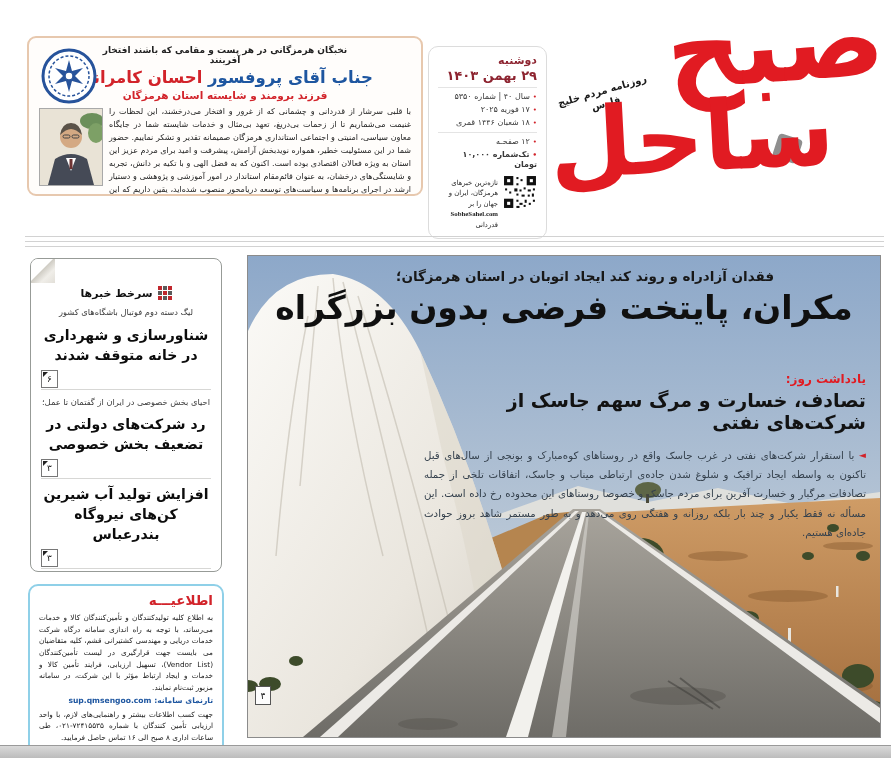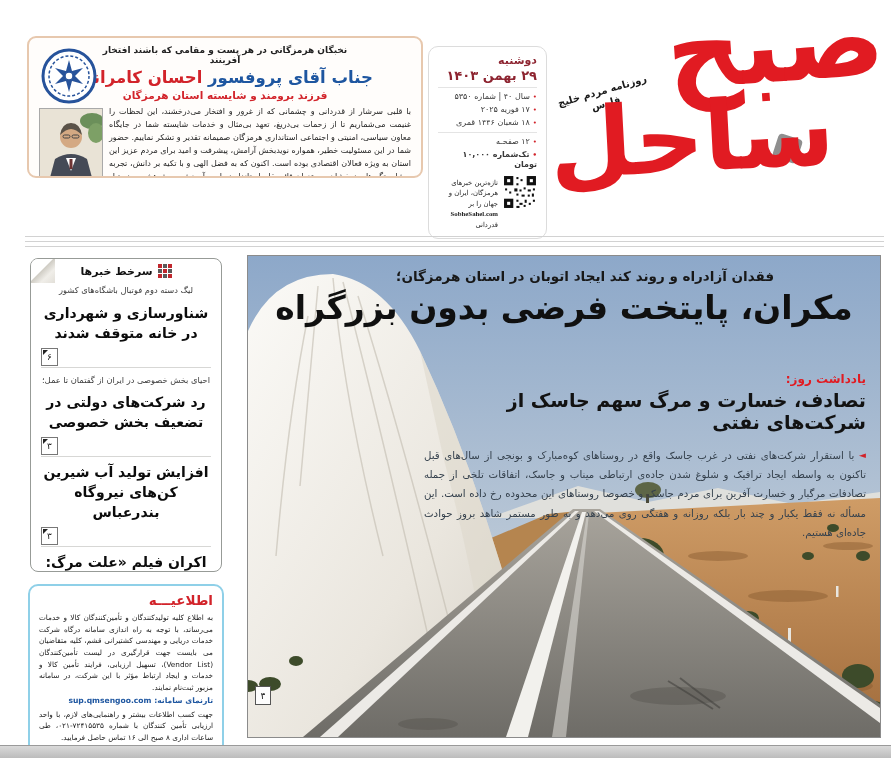--- a/index.html
+++ b/index.html
@@ -1,20 +1,20 @@
 <!DOCTYPE html>
 <html lang="fa"><head>
 <meta charset="utf-8">
 <style>
   html,body{margin:0;padding:0;background:#ffffff;}
   .page{position:relative;width:891px;height:758px;background:#fff;overflow:hidden;
         font-family:"DejaVu Sans",sans-serif;direction:rtl;}
 
   
-  .adbox{position:absolute;left:27px;top:36px;width:396px;height:142px;
+  .adbox{position:absolute;left:27px;top:36px;width:396px;height:160px;
          border:2px solid #e7c8ae;border-radius:9px;background:#fffdfb;
          padding:5px 10px 4px;box-sizing:border-box;overflow:hidden;}
   .ad-kicker{font-size:9px;font-weight:bold;color:#222;text-align:center;margin:2px 58px 0;}
   .ad-title{text-align:center;font-size:16.5px;font-weight:bold;margin-top:3px;white-space:nowrap;}
   .ad-title .t-blue{color:#1e56a0;} .ad-title .t-red{color:#d2232a;}
   .ad-sub{text-align:center;font-size:10.5px;font-weight:bold;color:#d2232a;margin-top:2px;}
   .ad-body{font-size:8px;line-height:1.62;color:#1c1c1c;text-align:justify;margin-top:5px;}
   .ad-photo{float:left;width:62px;height:76px;margin:2px 6px 2px 0;border:1px solid #a9a9a9;background:#e8e2d5;}
   .arrow{color:#d2232a;font-size:9px;vertical-align:1px;}
   .ad-logo{position:absolute;left:12px;top:10px;width:56px;height:56px;}
@@ -47,21 +47,21 @@
 
   
   .triple-rule{position:absolute;left:25px;top:236px;width:859px;height:12px;z-index:1;}
   .triple-rule i{display:block;border-top:1px solid #d2d2d2;margin-bottom:4px;}
   .bottombar{position:absolute;left:0;top:745px;width:891px;height:13px;
              background:linear-gradient(#dadada,#bcbcbc);border-top:1px solid #9a9a9a;box-sizing:border-box;}
 
   
   .sidebox{position:absolute;left:30px;top:258px;width:192px;height:314px;
            border:1.5px solid #979b97;border-radius:8px;background:#fff;
-           padding:4px 10px 6px;box-sizing:border-box;overflow:hidden;}
+           padding:26px 10px 6px;box-sizing:border-box;overflow:hidden;}
   .fold{position:absolute;top:-2px;left:-2px;width:26px;height:26px;
         background:linear-gradient(135deg,#ffffff 49%,#cfccc4 51%,#f0eee9 72%,#e2dfd8 100%);}
   .sb-head{display:flex;align-items:center;justify-content:center;gap:5px;margin-top:1px;}
   .sb-title{font-size:11px;font-weight:bold;color:#111;}
   .grid-ic{display:inline-grid;grid-template-columns:repeat(3,4px);grid-auto-rows:4px;gap:1px;}
   .grid-ic b{background:#c0272d;} .grid-ic b.g{background:#5a5a5a;}
   .sb-kicker{font-size:8.3px;color:#3c3c3c;text-align:center;margin-top:7px;line-height:1.3;}
   .sb-headline{font-size:14px;font-weight:bold;color:#0c0c0c;text-align:center;line-height:1.42;margin-top:8px;letter-spacing:-.2px;}
   .chip-row{text-align:left;margin-top:1px;height:18px;}
   .chip{position:relative;display:inline-block;width:15px;height:16px;border:1px solid #777;background:#fff;

